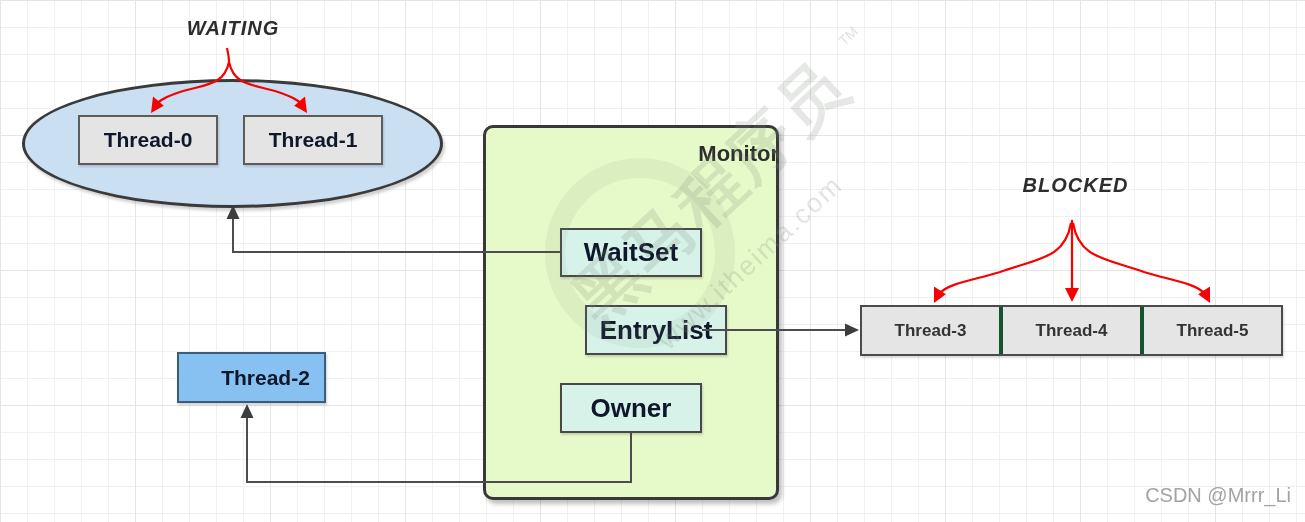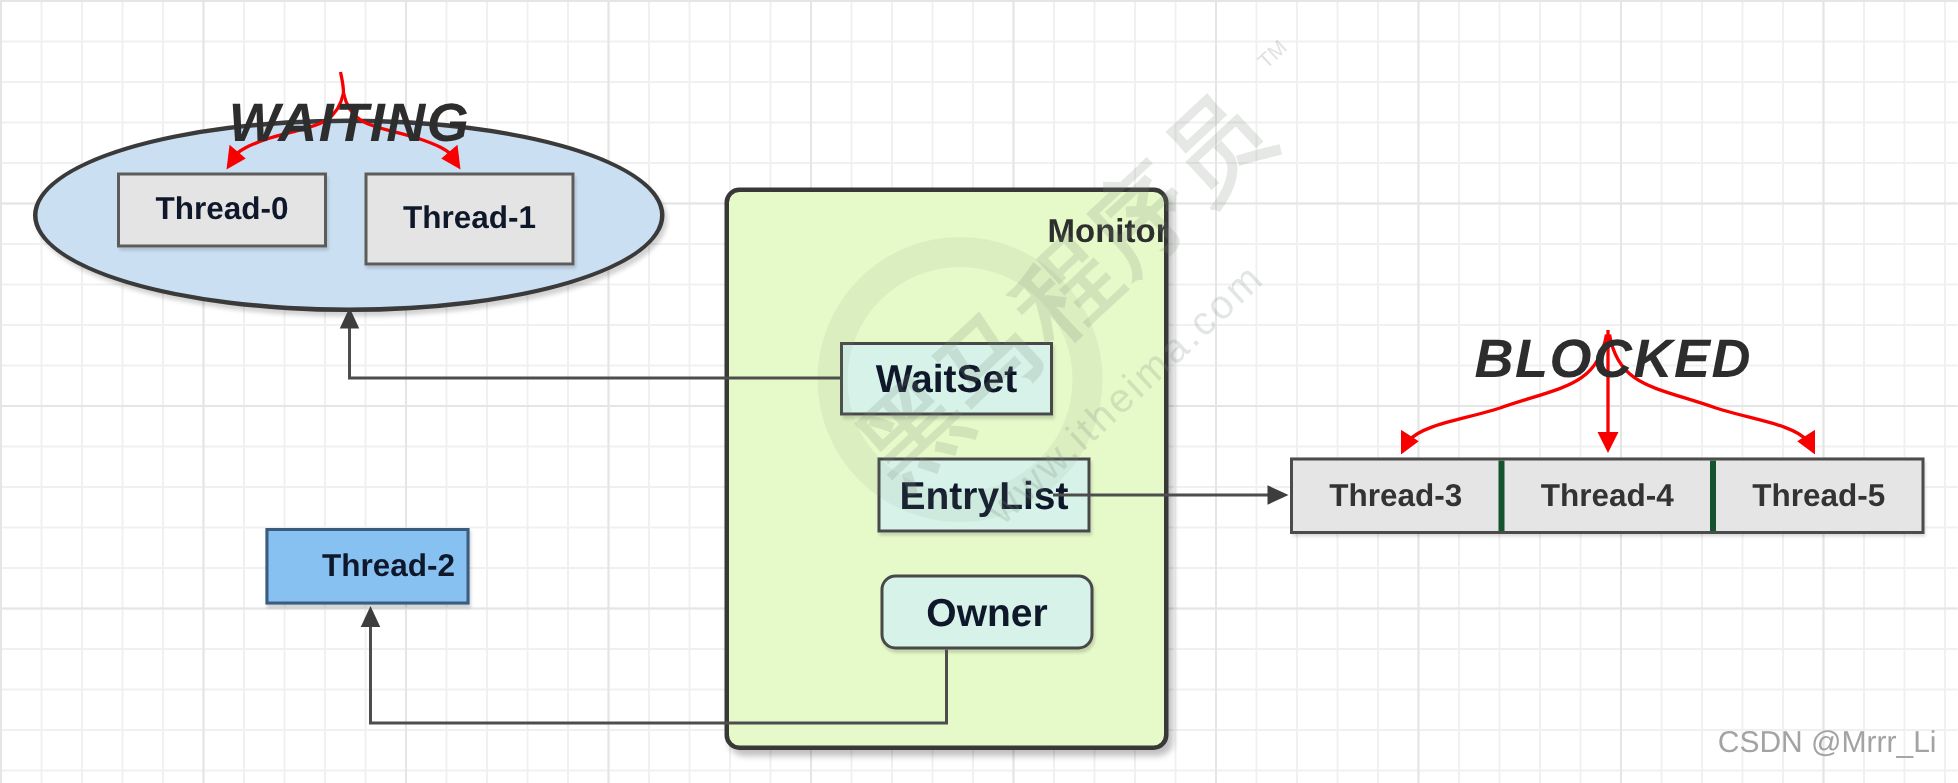--- a/index.html
+++ b/index.html
@@ -10,45 +10,45 @@
     font-family:"Liberation Sans", sans-serif;
     background:
       linear-gradient(to right, #e5e5e5 1px, transparent 1px) 0 0 / 135px 135px,
       linear-gradient(to bottom, #e5e5e5 1px, transparent 1px) 0 0 / 135px 135px,
       linear-gradient(to right, #f0f0f0 1px, transparent 1px) 0 0 / 27px 27px,
       linear-gradient(to bottom, #f0f0f0 1px, transparent 1px) 0 0 / 27px 27px,
       #ffffff;
   }
   .state-title{
     position:absolute;
-    font-size:36px;font-weight:700;font-style:italic;
-    color:#2d2d2d;letter-spacing:1px;text-align:center;margin-top:44px;
+    font-size:20px;font-weight:700;font-style:italic;
+    color:#2d2d2d;letter-spacing:1px;text-align:center;
   }
   .title-waiting{left:138px;top:17px;width:190px;}
   .title-blocked{left:983px;top:174px;width:185px;}
 
   .ellipse{
     position:absolute;left:22px;top:79px;width:421px;height:129px;
     background:#cbdff3;border:3px solid #3a3a3a;border-radius:50%;
     box-sizing:border-box;
     box-shadow:2px 3px 3px rgba(0,0,0,0.18);
   }
   .box{
     position:absolute;display:flex;align-items:center;justify-content:center;
     box-sizing:border-box;
     font-weight:700;font-size:21px;color:#0f172a;
   }
   .gray-box{
     background:#e4e4e4;border:2px solid #5c5c5c;
     box-shadow:1px 2px 2px rgba(0,0,0,0.15);
   }
   .t0{left:78px;top:115px;width:140px;height:50px;}
-  .t1{left:243px;top:115px;width:140px;height:62px;}
+  .t1{left:243px;top:115px;width:140px;height:50px;}
   .t2{
-    left:177px;top:352px;width:136px;height:51px;
+    left:177px;top:352px;width:149px;height:51px;
     background:#87c1f1;border:2.5px solid #3c5c7e;
     box-shadow:1px 2px 2px rgba(0,0,0,0.18);
     padding-left:28px;
   }
 
   .monitor{
     position:absolute;left:483px;top:125px;width:296px;height:375px;
     background:#e6f9c8;border:3px solid #383838;border-radius:10px;
     box-sizing:border-box;
     box-shadow:3px 4px 4px rgba(0,0,0,0.25);
@@ -57,31 +57,31 @@
     position:absolute;left:483px;top:141px;width:296px;
     text-align:right;font-size:22px;font-weight:700;color:#2e2e2e;
   }
   .slot{
     background:#d7f3e9;border:2px solid #484848;
     box-shadow:1px 2px 2px rgba(0,0,0,0.15);
     font-size:26px;
   }
   .waitset{left:560px;top:228px;width:142px;height:49px;}
   .entrylist{left:585px;top:305px;width:142px;height:50px;}
-  .owner{left:587px;top:383px;width:142px;height:50px;border-radius:10px;}
+  .owner{left:560px;top:383px;width:142px;height:50px;}
 
   .blocked-row{
     position:absolute;left:860px;top:305px;width:423px;height:51px;
     display:flex;background:#e5e5e5;border:2px solid #4b4b4b;
     box-sizing:border-box;
     box-shadow:1px 2px 2px rgba(0,0,0,0.15);
   }
   .blocked-cell{
     flex:1;display:flex;align-items:center;justify-content:center;
-    font-weight:700;font-size:21px;color:#333333;
+    font-weight:700;font-size:17px;color:#333333;
   }
   .blocked-cell + .blocked-cell{border-left:4px solid #14532d;}
 
   .svg-layer{position:absolute;left:0;top:0;width:1305px;height:522px;pointer-events:none;}
 
   .watermark{position:absolute;left:0;top:0;width:1305px;height:522px;pointer-events:none;}
   .wm-circle{
     position:absolute;left:545px;top:158px;width:190px;height:190px;
     border:20px solid rgba(130,145,130,0.10);border-radius:50%;
     box-sizing:border-box;

